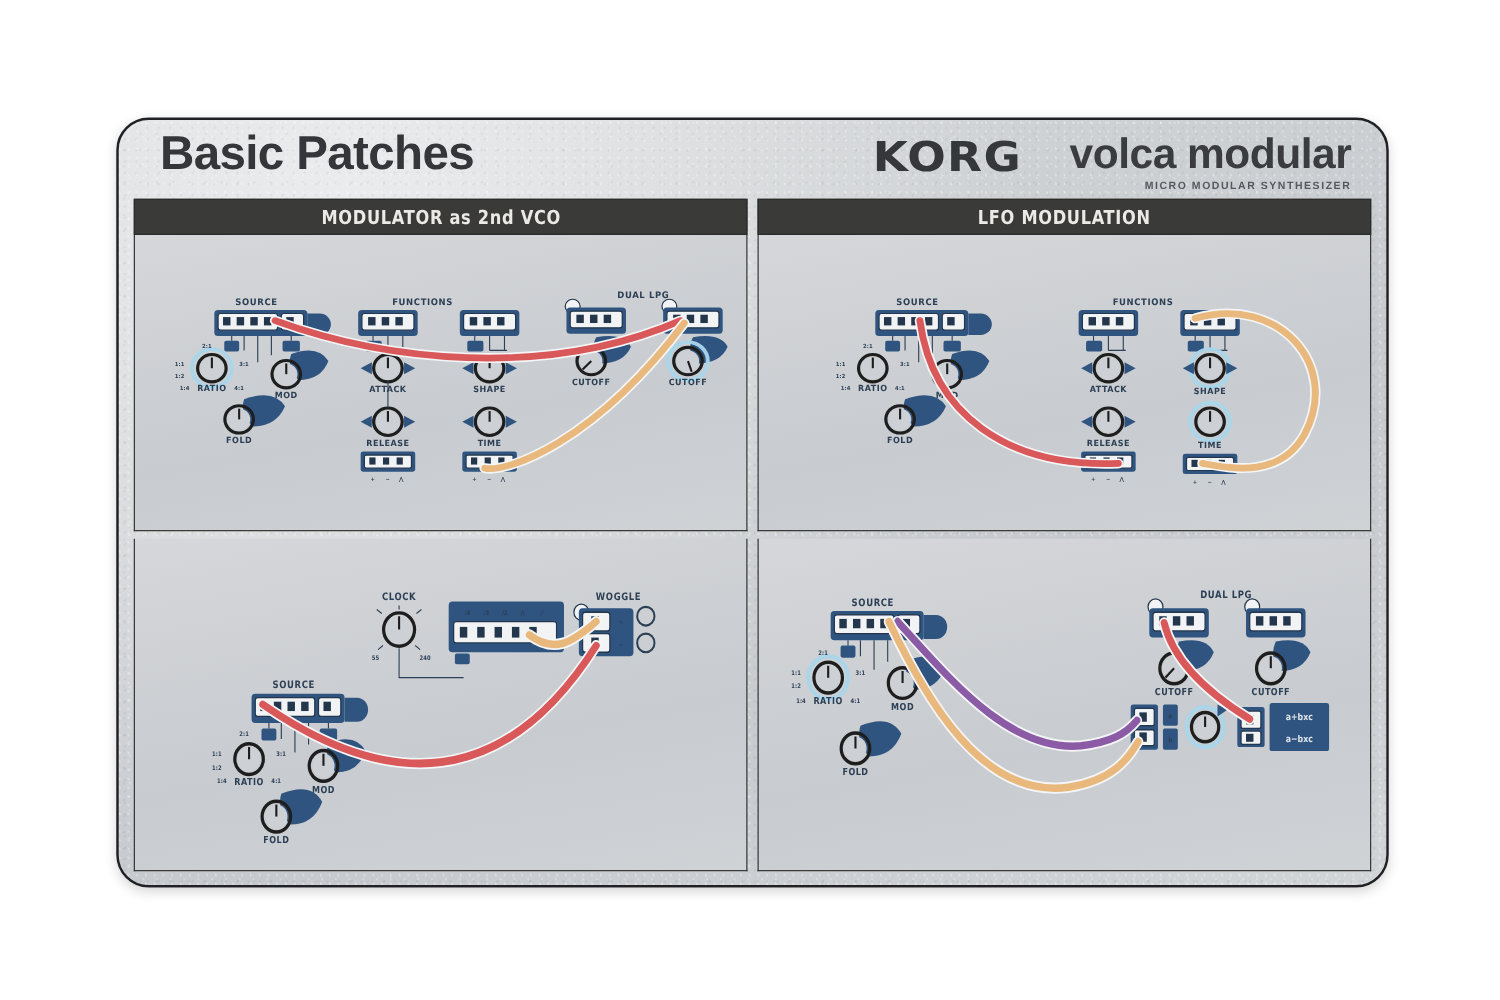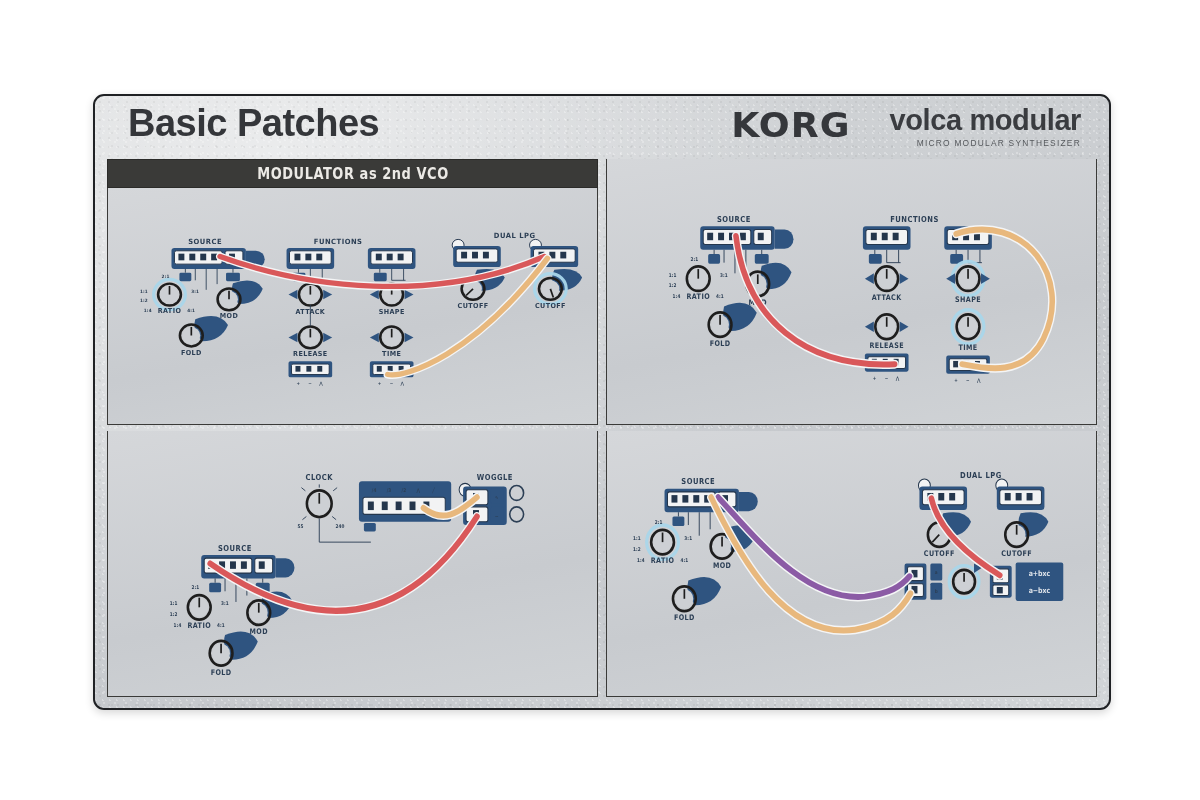--- a/index.html
+++ b/index.html
@@ -13,21 +13,21 @@
 
   
   #card{
     position:absolute;
     left:93px; top:94px;
     width:1014px; height:612px;
     background:
        radial-gradient(circle at 18% 12%, rgba(255,255,255,.55), rgba(255,255,255,0) 55%),
        linear-gradient(157deg,#d6d8da 0%,#cdd0d3 38%,#c6c9cd 63%,#d2d5d8 100%);
     border:2.5px solid #1f2124;
-    border-radius:11px;
+    border-radius:26px;
     box-shadow:0 3px 9px rgba(0,0,0,.16);
     overflow:hidden;
   }
   
   #card:before{
     content:"";position:absolute;inset:0;pointer-events:none;
     background-image:
       radial-gradient(circle at 10% 30%, rgba(255,255,255,.35) 0 1px, transparent 1px),
       radial-gradient(circle at 55% 70%, rgba(0,0,0,.05) 0 1px, transparent 1px),
       radial-gradient(circle at 80% 20%, rgba(255,255,255,.3) 0 1px, transparent 1px),
@@ -46,26 +46,26 @@
   #brandwrap{position:absolute;right:28px;top:10px;text-align:right;}
   #korg{
     display:inline-block;vertical-align:top;
     font-size:33px;font-weight:bold;color:#35373b;
     letter-spacing:1px;font-family:"DejaVu Sans", sans-serif;
     transform:scaleX(1.1);transform-origin:right top;
     margin-right:34px;
   }
   #volcabox{display:inline-block;vertical-align:top;text-align:right;}
   #volca{
-    font-size:29px;font-weight:bold;color:#3a3c40;
+    font-size:34px;font-weight:bold;color:#3a3c40;
     letter-spacing:-.4px;line-height:1;
   }
   #volcasub{
     font-size:8.4px;color:#55585c;letter-spacing:1.25px;
-    margin-top:3px;font-weight:normal;
+    margin-top:3px;font-weight:bold;
   }
 
   
   #grid{
     position:absolute;left:12px;top:63px;
     width:990px;height:538px;
     display:grid;grid-template-columns:1fr 1fr;grid-template-rows:1fr 1fr;
     gap:6px 8px;
   }
   .panel{position:relative;display:flex;flex-direction:column;}
@@ -266,20 +266,23 @@
             <path class="cable-out" d="M113 72 C 200 105, 330 122, 440 72"></path>
             <path class="cable" stroke="#d9585a" d="M113 72 C 200 105, 330 122, 440 72"></path>
             <path class="cable-out" d="M282 196 C 300 200, 370 175, 443 74"></path>
             <path class="cable" stroke="#e8b87d" d="M282 196 C 300 200, 370 175, 443 74"></path>
           </g>
         </svg>
       </div>
     </div>
 
     <div class="panel">
+      <div class="panel-bar">
+        <span>LFO MODULATION</span>
+      </div>
       <div class="panel-body">
         <svg viewBox="0 0 493 248" preserveAspectRatio="none">
           <g>
             <text class="lbl lbl-mod" x="128" y="59" text-anchor="middle">SOURCE</text>
             <rect class="jackplate" x="94" y="63" width="75" height="22" rx="3"></rect>
             <path class="jackplate" d="M169 66 h10 a9 9 0 0 1 0 18 h-10 z"></path>
             <rect class="jackwell" x="97" y="66" width="48" height="14" rx="2"></rect>
             <rect class="jackwell" x="148" y="66" width="18" height="14" rx="2"></rect>
             <rect class="jackhole" x="101" y="69" width="6" height="7"></rect>
             <rect class="jackhole" x="112" y="69" width="6" height="7"></rect>

